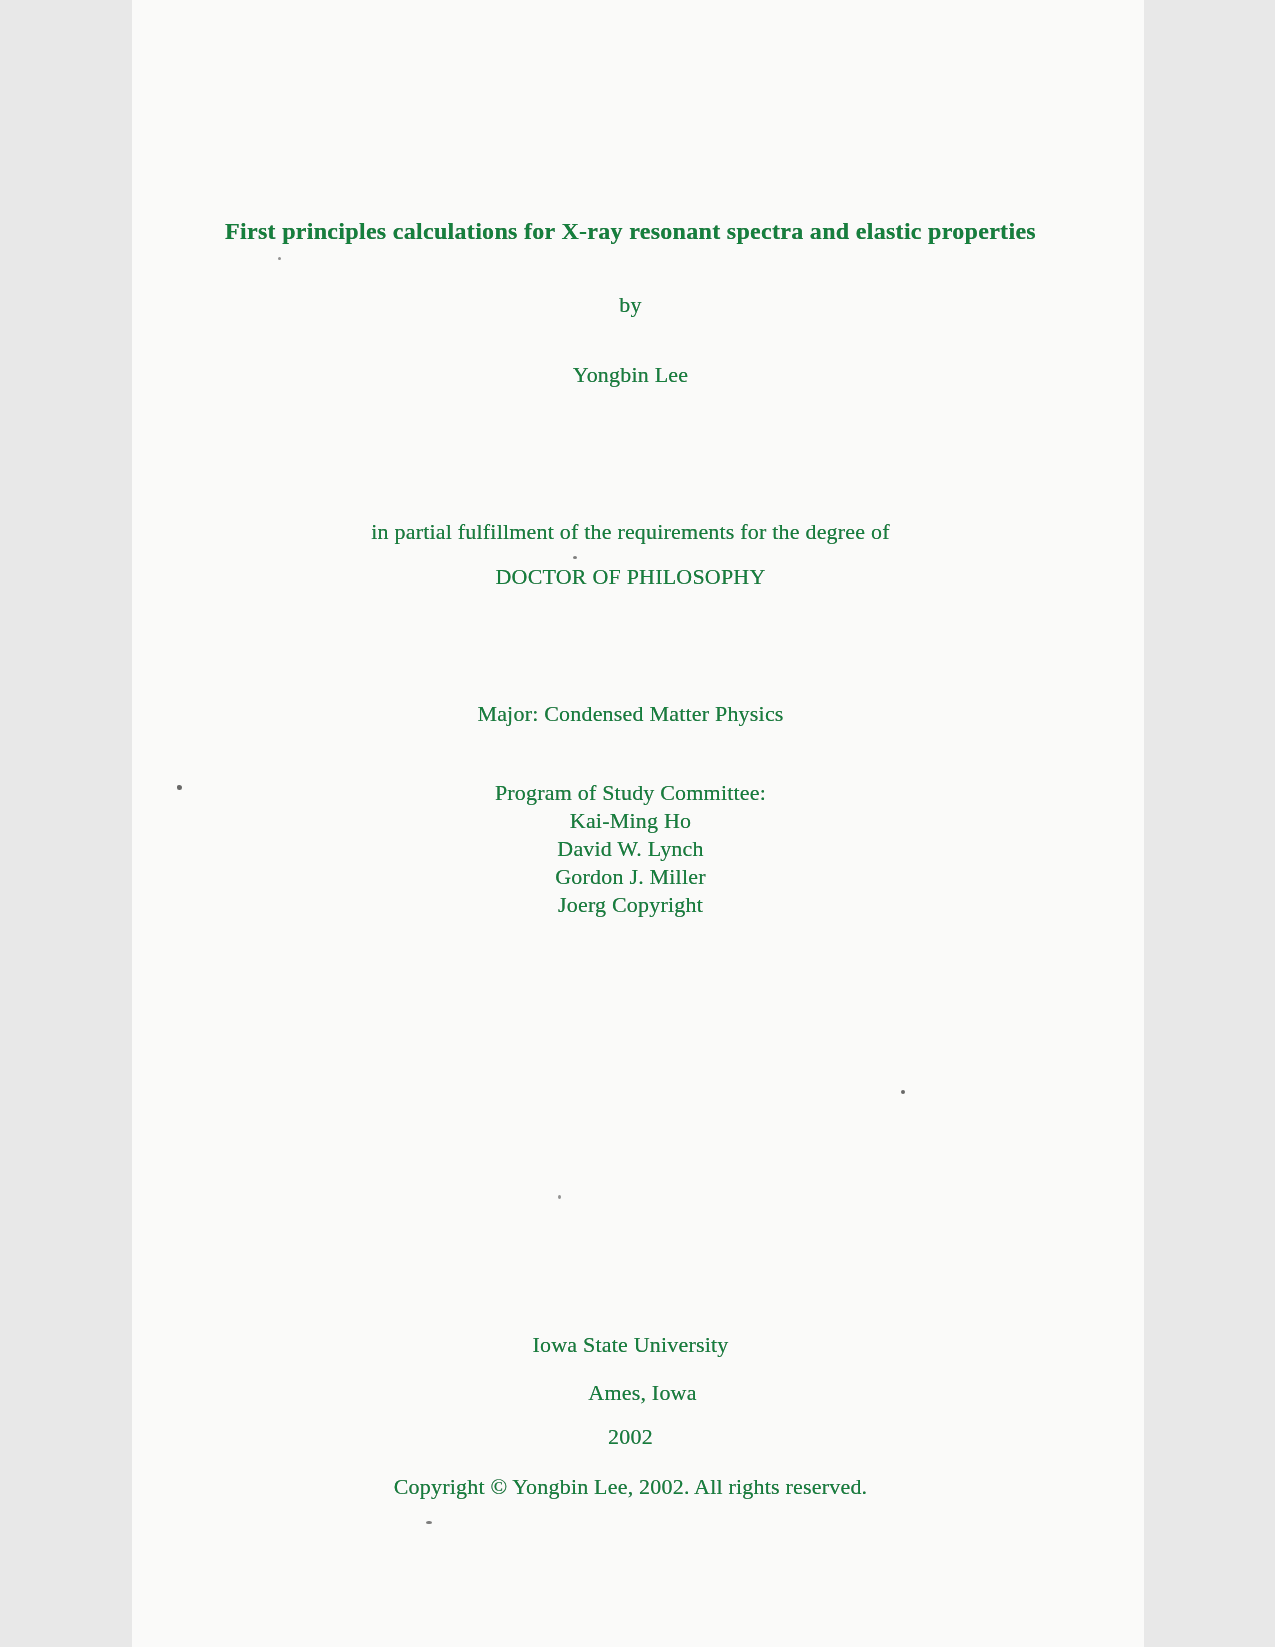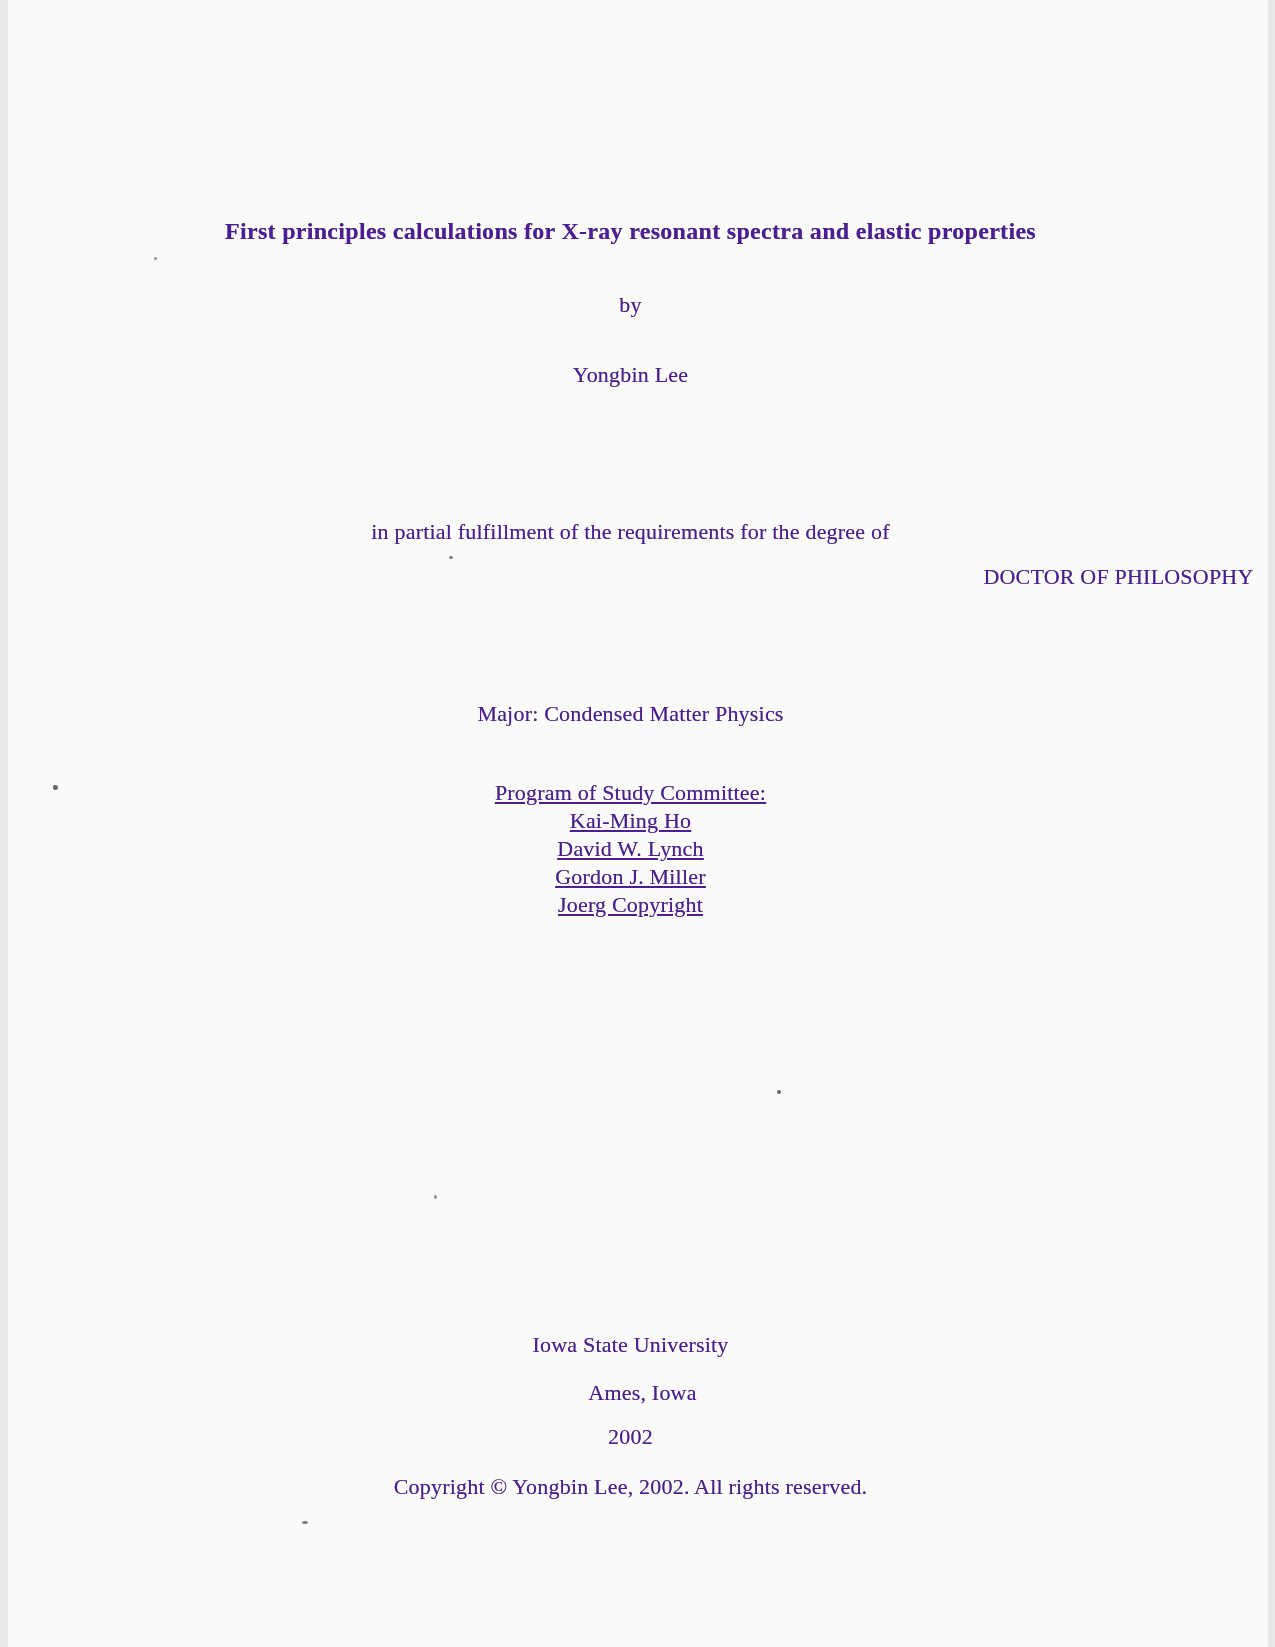--- a/index.html
+++ b/index.html
@@ -5,25 +5,25 @@
   html, body {
     margin: 0;
     padding: 0;
   }
   body {
     font-family: "Liberation Serif", "DejaVu Serif", serif;
     background: #e8e8e8;
   }
   .page {
     position: relative;
-    width: 1260px;
+    width: 1012px;
     height: 1647px;
     margin: 0 auto;
     background: #fafaf9;
-    color: #4c1d95;
+    color: #15803d;
     overflow: hidden;
   }
   
   .line {
     position: absolute;
     left: 0;
     right: 14px;
     text-align: center;
     font-size: 22px;
     line-height: 30px;
@@ -35,33 +35,32 @@
     top: 215px;
     font-weight: bold;
     font-size: 24px;
     line-height: 32px;
     letter-spacing: 0.3px;
   }
   .byline        { top: 290px; }
   .author        { top: 360px; }
   .stmt1         { top: 470px; }
   .stmt2         { top: 517px; }
-  .degree        { top: 562px; text-align: right; }
+  .degree        { top: 562px; }
   .major         { top: 699px; }
   .committee {
     position: absolute;
     left: 0;
     right: 14px;
     top: 779px;
     text-align: center;
     font-size: 22px;
     line-height: 28px;
     letter-spacing: 0.2px;
     text-shadow: 0 0 0.5px rgba(20,20,20,0.55);
-    text-decoration: underline;
   }
   .committee div { white-space: pre; }
   .institution   { top: 1330px; }
   .location      { top: 1378px; padding-left: 24px; }
   .year          { top: 1422px; }
   .copyright     { top: 1472px; }
 
   
   .speck {
     position: absolute;

